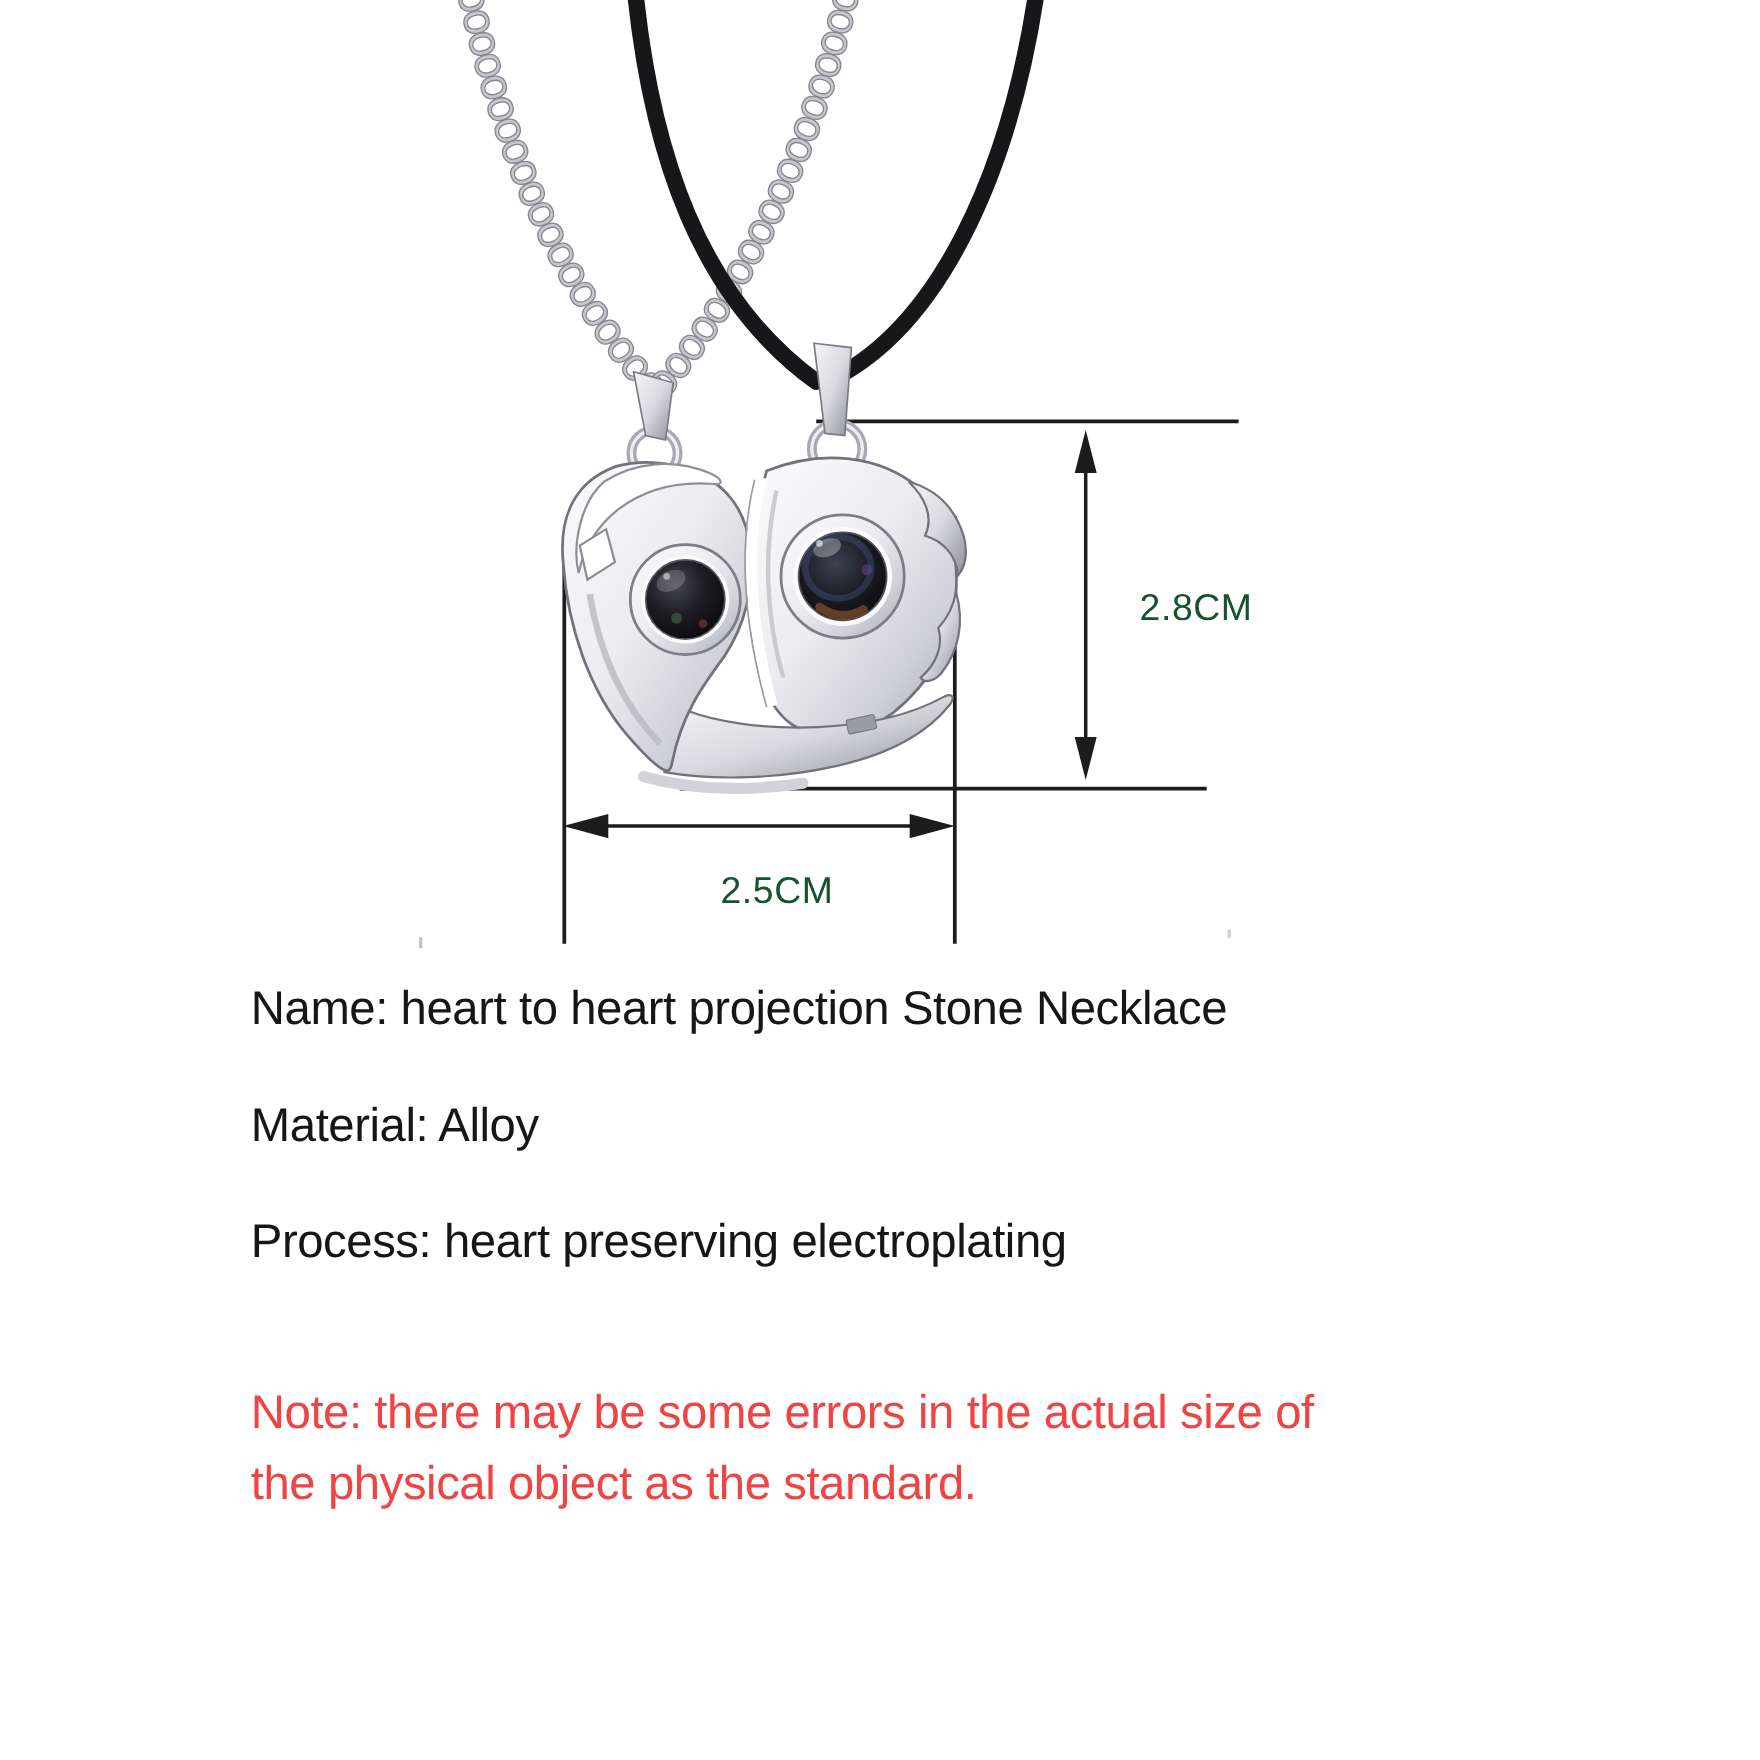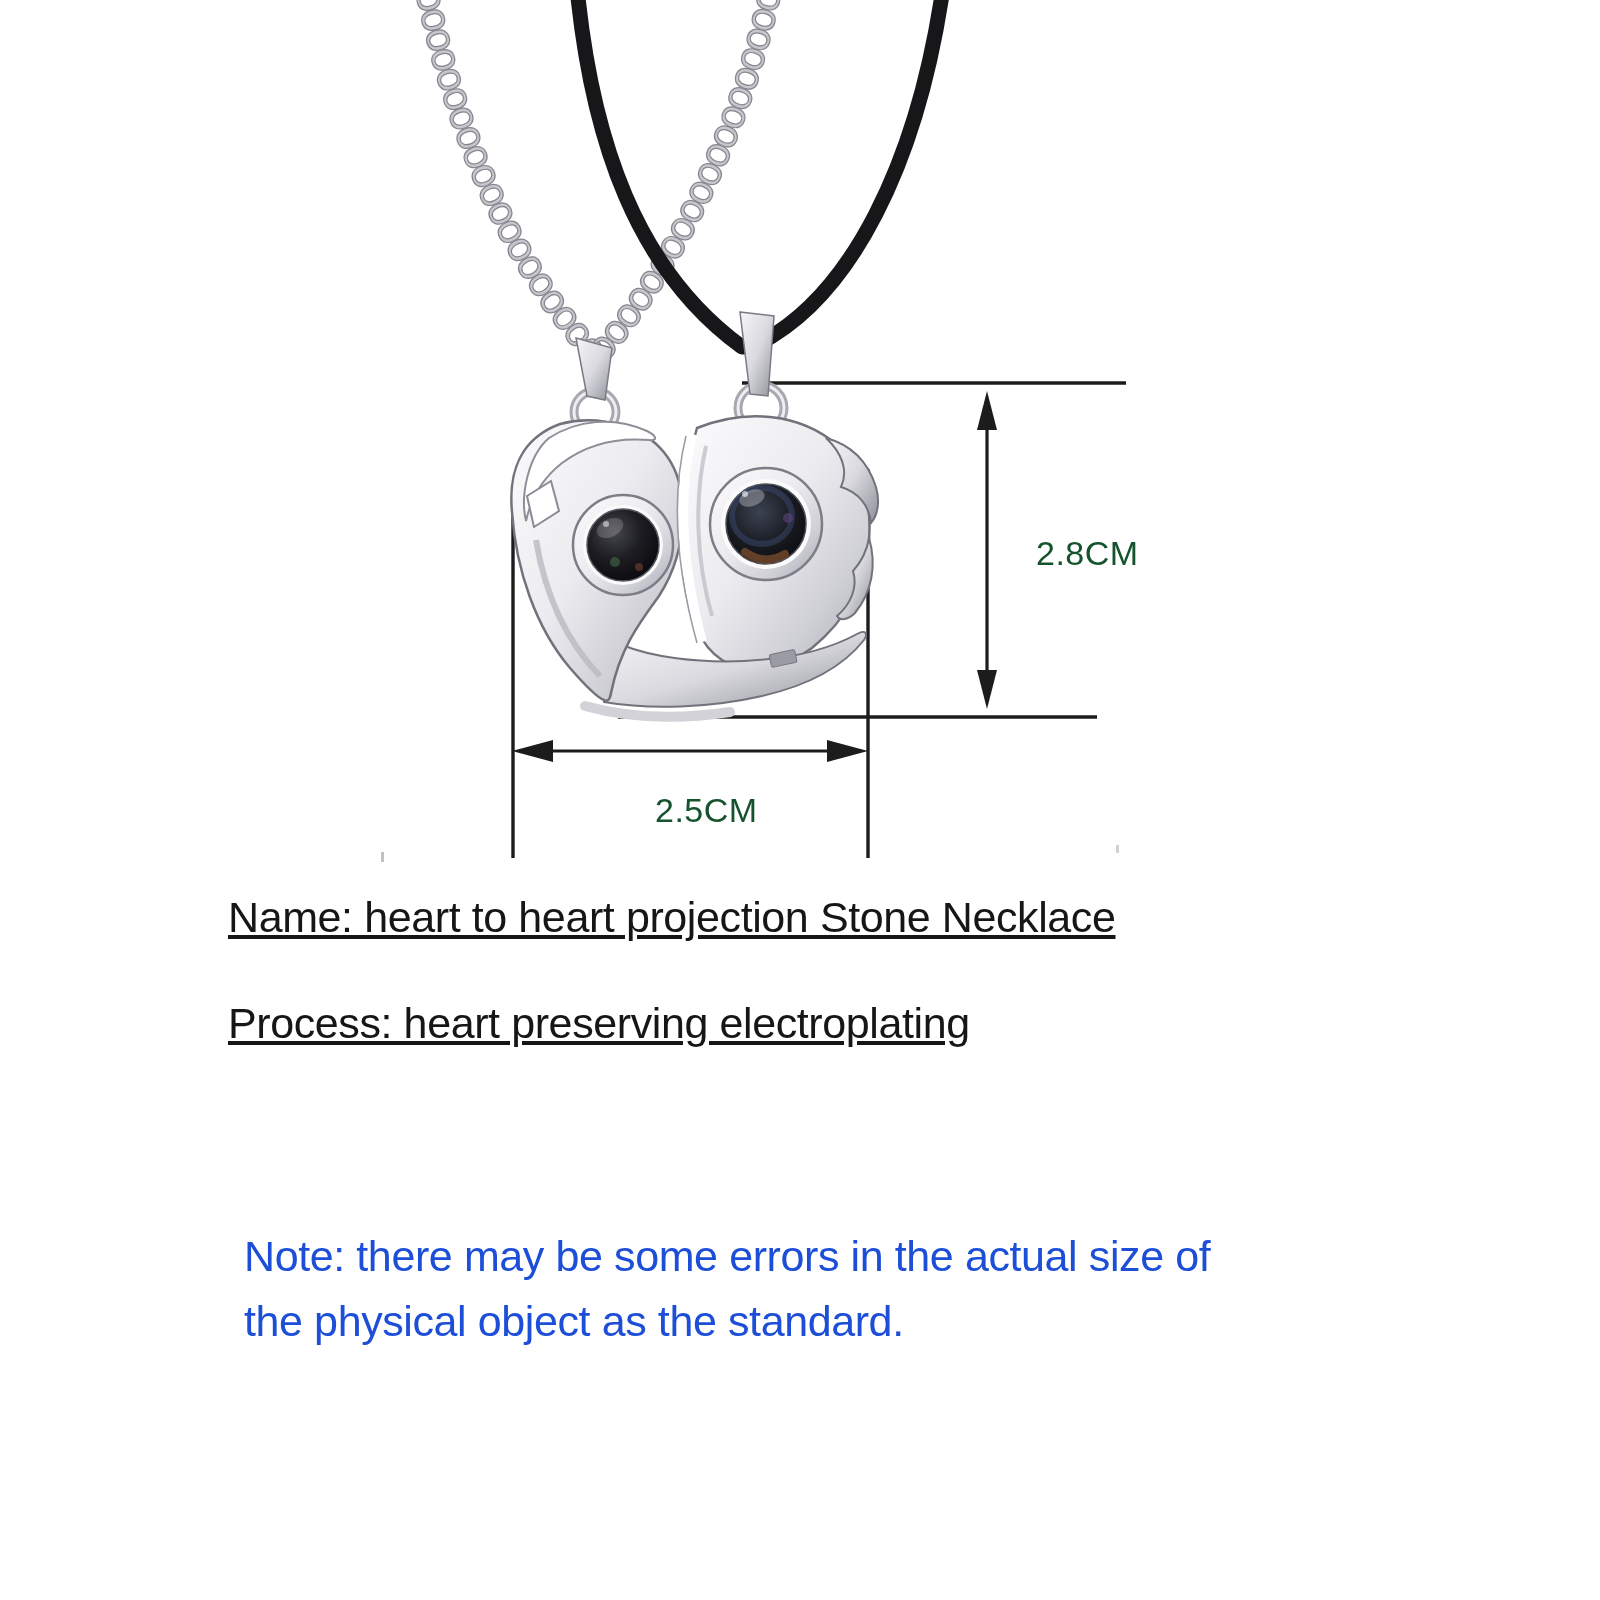--- a/index.html
+++ b/index.html
@@ -28,28 +28,27 @@
   }
   #height-label { left: 1036px; top: 534px; }
   #width-label  { left: 655px;  top: 768px; margin-top: 23px; }
   .specs {
     position: absolute; left: 228px; top: 893px;
     width: 1180px;
     color: #161616;
     font-size: 43px;
     letter-spacing: -0.4px;
   }
-  .specs p { margin: 0 0 58px 0; line-height: 48px; text-decoration: underline; }
+  .specs p { margin: 0 0 58px 0; line-height: 48px; }
   .note-block {
-    position: absolute; left: 228px; top: 1224px;
+    position: absolute; left: 228px; top: 1252px;
     width: 1180px;
-    color: #1d4ed8;
+    color: #ef4444;
     font-size: 43px;
     letter-spacing: -0.4px;
-    margin-left: 16px;
   }
   .note-block div { line-height: 65px; }
 </style>
 </head>
 <body>
 
 <div class="canvas">
 
   <svg class="figure" viewBox="0 0 1600 1600" xmlns="http://www.w3.org/2000/svg">
     <defs>
@@ -186,20 +185,21 @@
       <rect x="381" y="852" width="3" height="10" opacity="0.6"></rect>
       <rect x="1116" y="845" width="3" height="8" opacity="0.45"></rect>
     </g>
   </svg>
 
   <div class="dim-label" id="height-label">2.8CM</div>
   <div class="dim-label" id="width-label">2.5CM</div>
 
   <div class="specs">
     <p>Name: heart to heart projection Stone Necklace</p>
+    <p>Material: Alloy</p>
     <p>Process: heart preserving electroplating</p>
   </div>
   <div class="note-block">
     <div>Note: there may be some errors in the actual size of</div>
     <div>the physical object as the standard.</div>
   </div>
 
 </div>
 
 </body></html>

